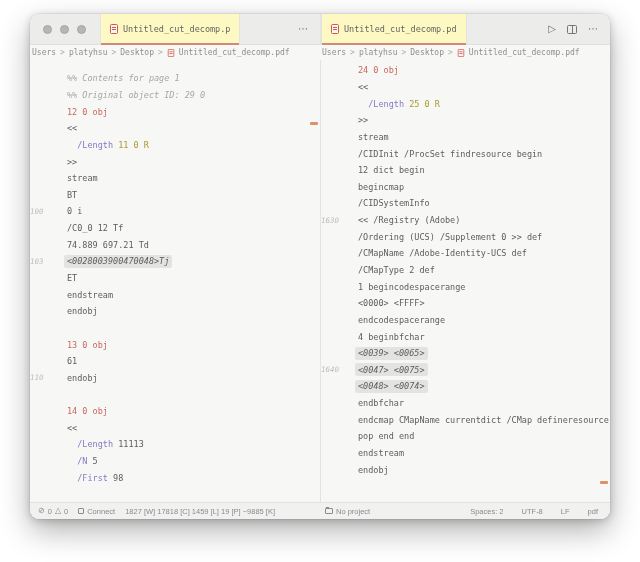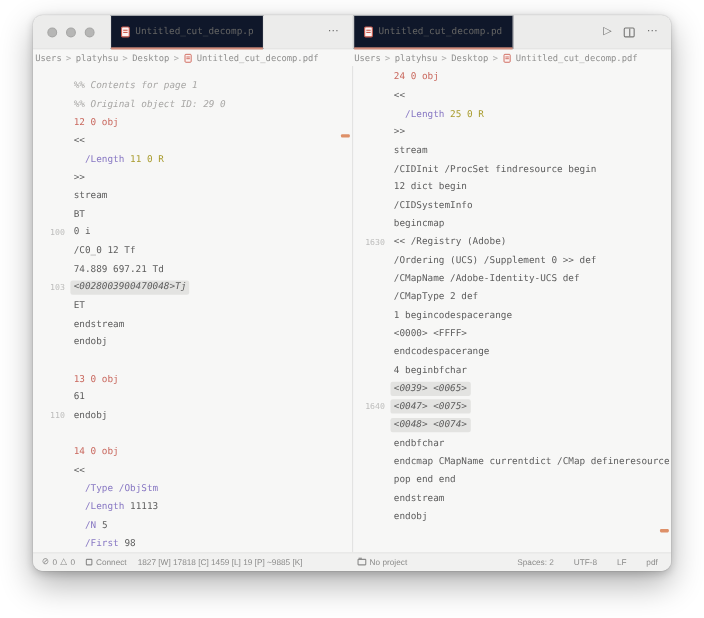--- a/index.html
+++ b/index.html
@@ -5,21 +5,21 @@
   html,body{margin:0;padding:0;width:640px;height:562px;background:#ffffff;font-family:"Liberation Sans",sans-serif;overflow:hidden;}
   .window{position:absolute;left:30px;top:14px;width:580px;height:505px;background:#f7f7f6;border-radius:9px;
     box-shadow:0 12px 30px rgba(0,0,0,.30),0 2px 8px rgba(0,0,0,.18),0 0 0 1px rgba(0,0,0,.05);
     overflow:hidden;display:flex;flex-direction:column;}
   
   .tabbar{height:30px;flex:0 0 auto;background:#ececeb;display:flex;border-bottom:1px solid #e0e0df;}
   .tab-group{width:290px;display:flex;align-items:stretch;box-sizing:border-box;}
   .tab-group.rg{border-left:1px solid #e2e2e1;}
   .traffic{display:flex;align-items:center;gap:8px;padding:0 14px 0 13px;}
   .light{width:9px;height:9px;border-radius:50%;background:#b6b6b5;border:0.5px solid #a6a6a5;box-sizing:border-box;}
-  .tab{display:flex;align-items:center;gap:5px;padding:0 9px;background:#0f172a;position:relative;border-left:1px solid #e3e3e2;border-right:1px solid #e3e3e2;max-width:128px;}
+  .tab{display:flex;align-items:center;gap:5px;padding:0 9px;background:#fef9c3;position:relative;border-left:1px solid #e3e3e2;border-right:1px solid #e3e3e2;max-width:128px;}
   .tab::after{content:"";position:absolute;left:0;right:0;bottom:-1px;height:2px;background:#cf8a7a;}
   .tab-label{font-family:"DejaVu Sans Mono",monospace;font-size:8.5px;color:#646463;white-space:nowrap;overflow:hidden;}
   .spacer{flex:1;}
   .tb-icons{display:flex;align-items:center;gap:11px;padding-right:12px;color:#6f6f6e;}
   .glyph-icon{font-size:10px;line-height:1;cursor:default;}
   .split-icon{width:10px;height:9px;border:1px solid #767675;border-radius:1.5px;position:relative;display:inline-block;box-sizing:border-box;}
   .split-icon::after{content:"";position:absolute;left:4px;top:0;bottom:0;width:1px;background:#767675;}
   
   .pdficon{width:8px;height:10px;border:1px solid #cb5d50;border-radius:1.5px;display:inline-block;position:relative;flex:0 0 auto;box-sizing:border-box;background:#fdf3f2;}
   .pdficon::after{content:"";position:absolute;left:1px;right:1px;top:2px;height:1px;background:#cb5d50;box-shadow:0 2px 0 #cb5d50;}
@@ -30,21 +30,21 @@
   .crumbbar .pdficon{transform:scale(.8);}
   .crumb{cursor:default;}
   .csep{color:#adadac;}
   
   .editors{flex:1;display:flex;min-height:0;}
   .pane{width:290px;overflow:hidden;position:relative;background:#f7f7f6;box-sizing:border-box;}
   .pane.rp{border-left:1px solid #e3e3e2;}
   .code{padding-top:10px;}
   .code.top2{padding-top:2px;}
   .code-line{display:flex;align-items:center;height:16.65px;}
-  .gutter{flex:0 0 29px;text-align:right;padding-right:8px;font-family:"DejaVu Sans Mono",monospace;font-size:7.5px;color:#bdbdbc;}
+  .gutter{flex:0 0 29px;text-align:left;padding-right:8px;font-family:"DejaVu Sans Mono",monospace;font-size:7.5px;color:#bdbdbc;font-style:italic;}
   .code-text{font-family:"DejaVu Sans Mono",monospace;font-size:8.5px;color:#5d5d5d;white-space:pre;letter-spacing:0;text-align:right;}
   .code-text.hl{background:#e3e3e1;border-radius:2px;padding:1.5px 3px;margin-left:-3px;font-style:italic;}
   .tok-cm{color:#a8a7a5;font-style:italic;}
   .tok-obj{color:#c9685e;}
   .tok-key{color:#8878c3;}
   .tok-ref{color:#a89b2c;}
   .tok-pln{color:#5d5d5d;}
   .marker{position:absolute;width:8px;height:3px;border-radius:1px;background:#de9068;}
   
   .statusbar{height:16px;flex:0 0 auto;background:#f1f1f0;border-top:1px solid #e2e2e1;display:flex;align-items:center;
@@ -202,24 +202,20 @@
           <div class="code-line">
             <span class="gutter"></span>
             <span class="code-text"><span class="tok-obj">14 0 obj</span></span>
           </div>
           <div class="code-line">
             <span class="gutter"></span>
             <span class="code-text"><span class="tok-pln">&lt;&lt;</span></span>
           </div>
           <div class="code-line">
             <span class="gutter"></span>
-            <span class="code-text"><span class="tok-pln">  </span><span class="tok-key">/Type</span><span class="tok-pln"> </span><span class="tok-key">/ObjStm</span></span>
-          </div>
-          <div class="code-line">
-            <span class="gutter"></span>
             <span class="code-text"><span class="tok-pln">  </span><span class="tok-key">/Length</span><span class="tok-pln"> 11113</span></span>
           </div>
           <div class="code-line">
             <span class="gutter"></span>
             <span class="code-text"><span class="tok-pln">  </span><span class="tok-key">/N</span><span class="tok-pln"> 5</span></span>
           </div>
           <div class="code-line">
             <span class="gutter"></span>
             <span class="code-text"><span class="tok-pln">  </span><span class="tok-key">/First</span><span class="tok-pln"> 98</span></span>
           </div>
@@ -251,25 +247,25 @@
           <div class="code-line">
             <span class="gutter"></span>
             <span class="code-text"><span class="tok-pln">/CIDInit /ProcSet findresource begin</span></span>
           </div>
           <div class="code-line">
             <span class="gutter"></span>
             <span class="code-text"><span class="tok-pln">12 dict begin</span></span>
           </div>
           <div class="code-line">
             <span class="gutter"></span>
+            <span class="code-text"><span class="tok-pln">begincmap</span></span>
+          </div>
+          <div class="code-line">
+            <span class="gutter"></span>
             <span class="code-text"><span class="tok-pln">/CIDSystemInfo</span></span>
-          </div>
-          <div class="code-line">
-            <span class="gutter"></span>
-            <span class="code-text"><span class="tok-pln">begincmap</span></span>
           </div>
           <div class="code-line">
             <span class="gutter">1630</span>
             <span class="code-text"><span class="tok-pln">&lt;&lt; /Registry (Adobe)</span></span>
           </div>
           <div class="code-line">
             <span class="gutter"></span>
             <span class="code-text"><span class="tok-pln">/Ordering (UCS) /Supplement 0 &gt;&gt; def</span></span>
           </div>
           <div class="code-line">

